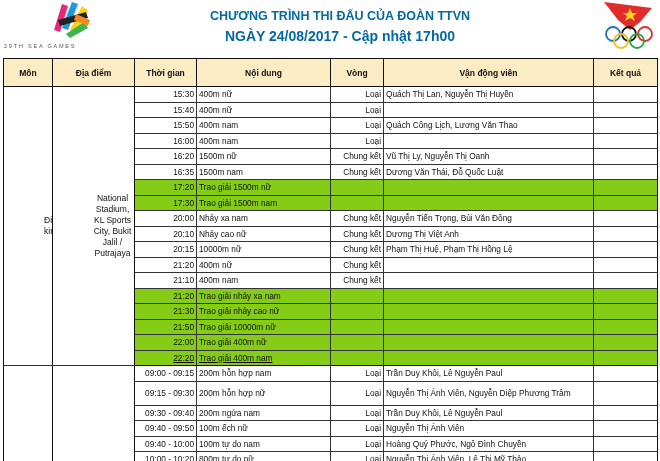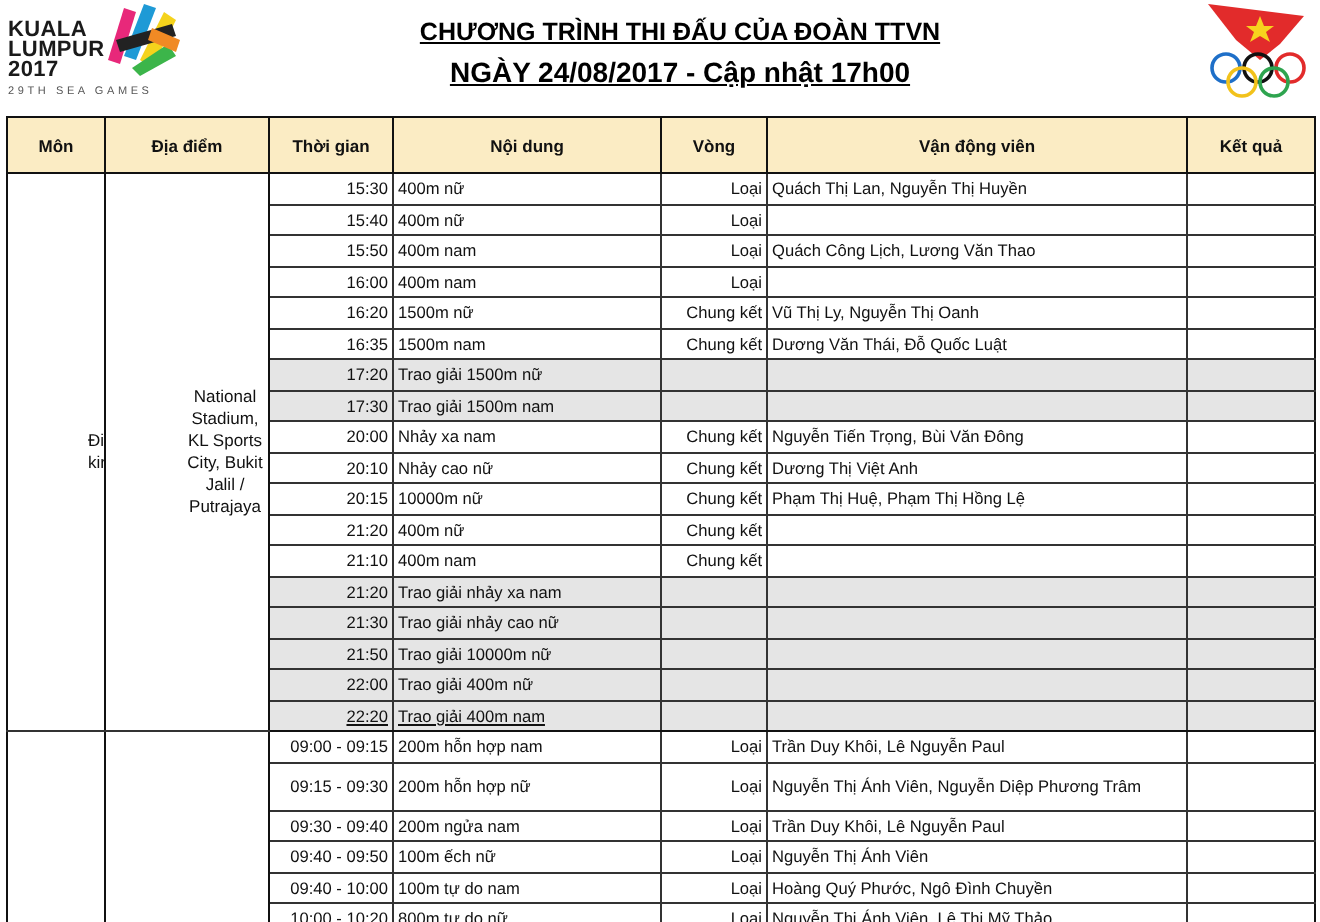--- a/index.html
+++ b/index.html
@@ -4,50 +4,45 @@
 <style>
   * { box-sizing: border-box; margin: 0; padding: 0; }
   html, body { width: 660px; height: 461px; overflow: hidden; background: #ffffff; }
   body { font-family: "Liberation Sans", "DejaVu Sans", sans-serif; position: relative; color: #111; }
 
   .logo-left { position: absolute; left: 2px; top: 0; width: 90px; height: 52px; }
   .logo-left .txt { position: absolute; left: 2px; top: 10px; font-weight: bold; font-size: 11px; line-height: 10px; color: #1a1a1a; letter-spacing: 0.2px; }
   .logo-left .sub { position: absolute; left: 2px; top: 43px; font-size: 5.5px; letter-spacing: 1.8px; color: #555; white-space: nowrap; }
   .logo-left svg { position: absolute; left: 46px; top: 0; }
 
-  .title { position: absolute; left: 150px; width: 380px; text-align: center; color: #000000; font-weight: bold; text-decoration: underline; }
+  .title { position: absolute; left: 150px; width: 380px; text-align: center; color: #0369a1; font-weight: bold; }
   .title.l1 { top: 9px; font-size: 12.5px; }
   .title.l2 { top: 28px; font-size: 14px; }
 
   .logo-right { position: absolute; left: 600px; top: 0; width: 60px; height: 52px; }
 
   table { position: absolute; left: 3px; top: 58px; border-collapse: collapse; table-layout: fixed; width: 654px; }
   col.c1 { width: 49px; } col.c2 { width: 82px; } col.c3 { width: 62px; } col.c4 { width: 134px; }
   col.c5 { width: 53px; } col.c6 { width: 210px; } col.c7 { width: 64px; }
   th { background: #fbecc4; font-size: 8.5px; font-weight: bold; height: 28px; border: 1.5px solid #111; text-align: center; }
   td { font-size: 8.3px; height: 15.5px; border: 1px solid #333; padding: 0 2px; white-space: nowrap; overflow: hidden; }
   td.time, td.round { text-align: right; }
   td.sport, td.venue { text-align: center; white-space: normal; border-left: 1.5px solid #111; border-right: 1.5px solid #111; vertical-align: middle; background: #fff; font-size: 8.5px; line-height: 11px; padding-left: 40px; }
   td.result { border-right: 1.5px solid #111; }
-  tr.award td:not(.sport):not(.venue) { background: #e5e5e5; }
+  tr.award td:not(.sport):not(.venue) { background: #84cc16; }
   tr.tall td { height: 24px; }
   td.athletes.wrap { white-space: normal; line-height: 10px; }
   td.time { border-left: 1.5px solid #111; }
   td.event { border-left: 1.5px solid #111; }
   tr.grp-end td { border-bottom: 1.5px solid #111; text-decoration: underline; }
 </style>
 </head>
 <body>
 
 <div class="logo-left">
-  <div class="txt">
-    <div>KUALA</div>
-    <div>LUMPUR</div>
-    <div>2017</div>
-  </div>
   <div class="sub">29TH SEA GAMES</div>
   <svg width="44" height="40" viewBox="0 0 44 40">
     <polygon points="6,30 14,4 20,6 12,32" fill="#e8287a"></polygon>
     <polygon points="14,28 24,2 30,4 20,30" fill="#1e9ad6"></polygon>
     <polygon points="22,30 34,6 40,10 28,34" fill="#f5d31c"></polygon>
     <polygon points="10,20 38,12 40,18 12,26" fill="#222"></polygon>
     <polygon points="18,34 36,22 40,28 22,38" fill="#3cb54a"></polygon>
     <polygon points="28,14 42,20 40,26 26,20" fill="#f08a24"></polygon>
   </svg>
 </div>

